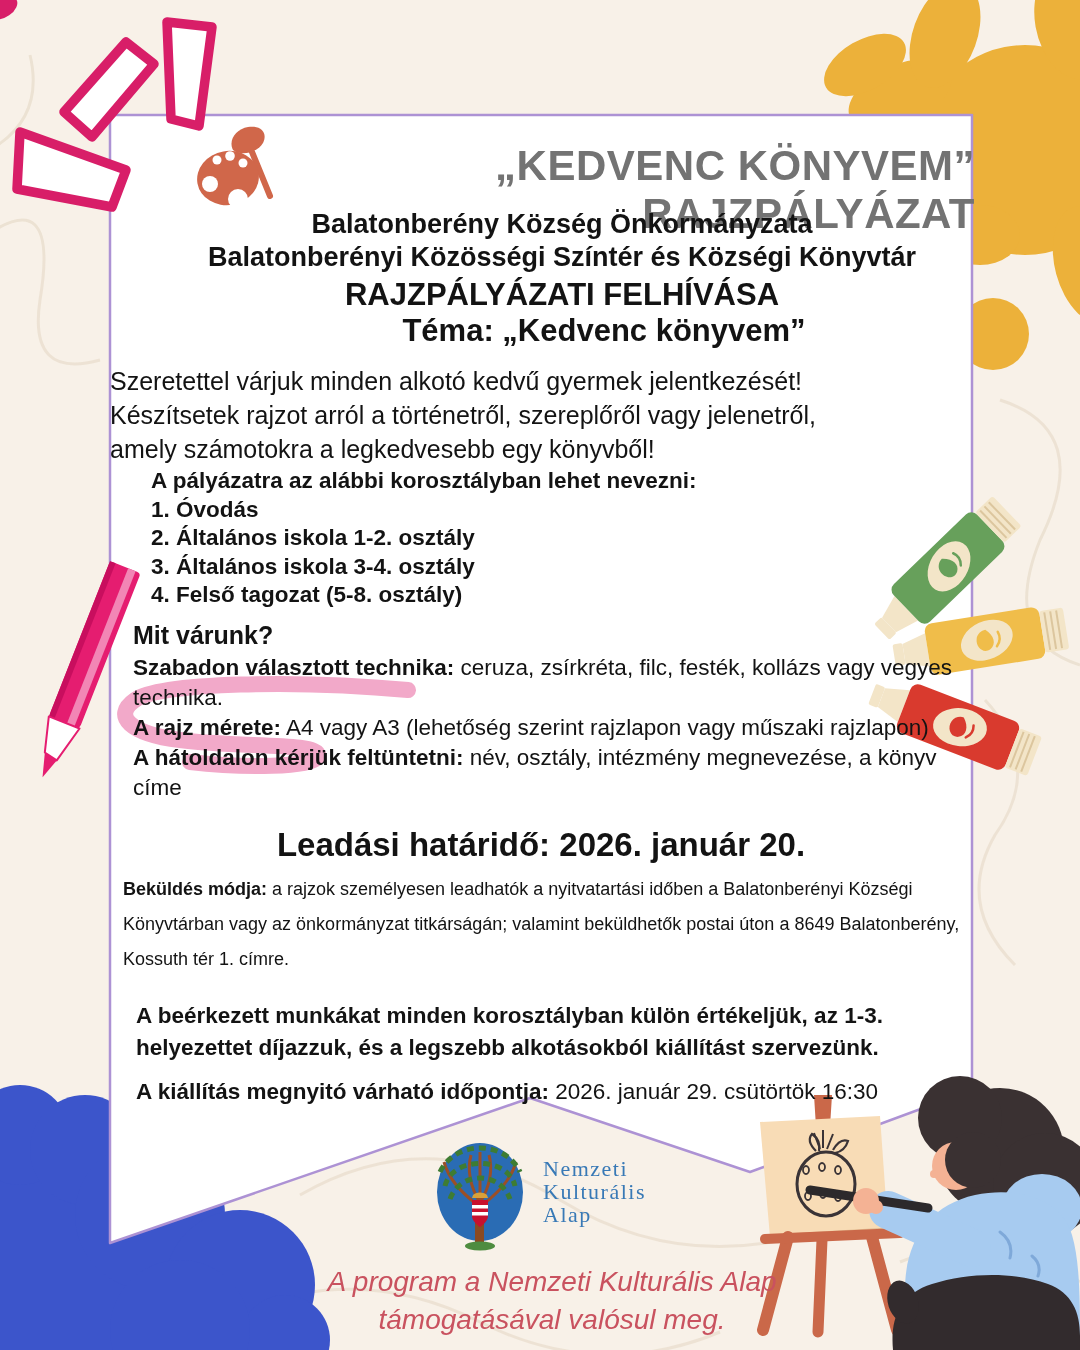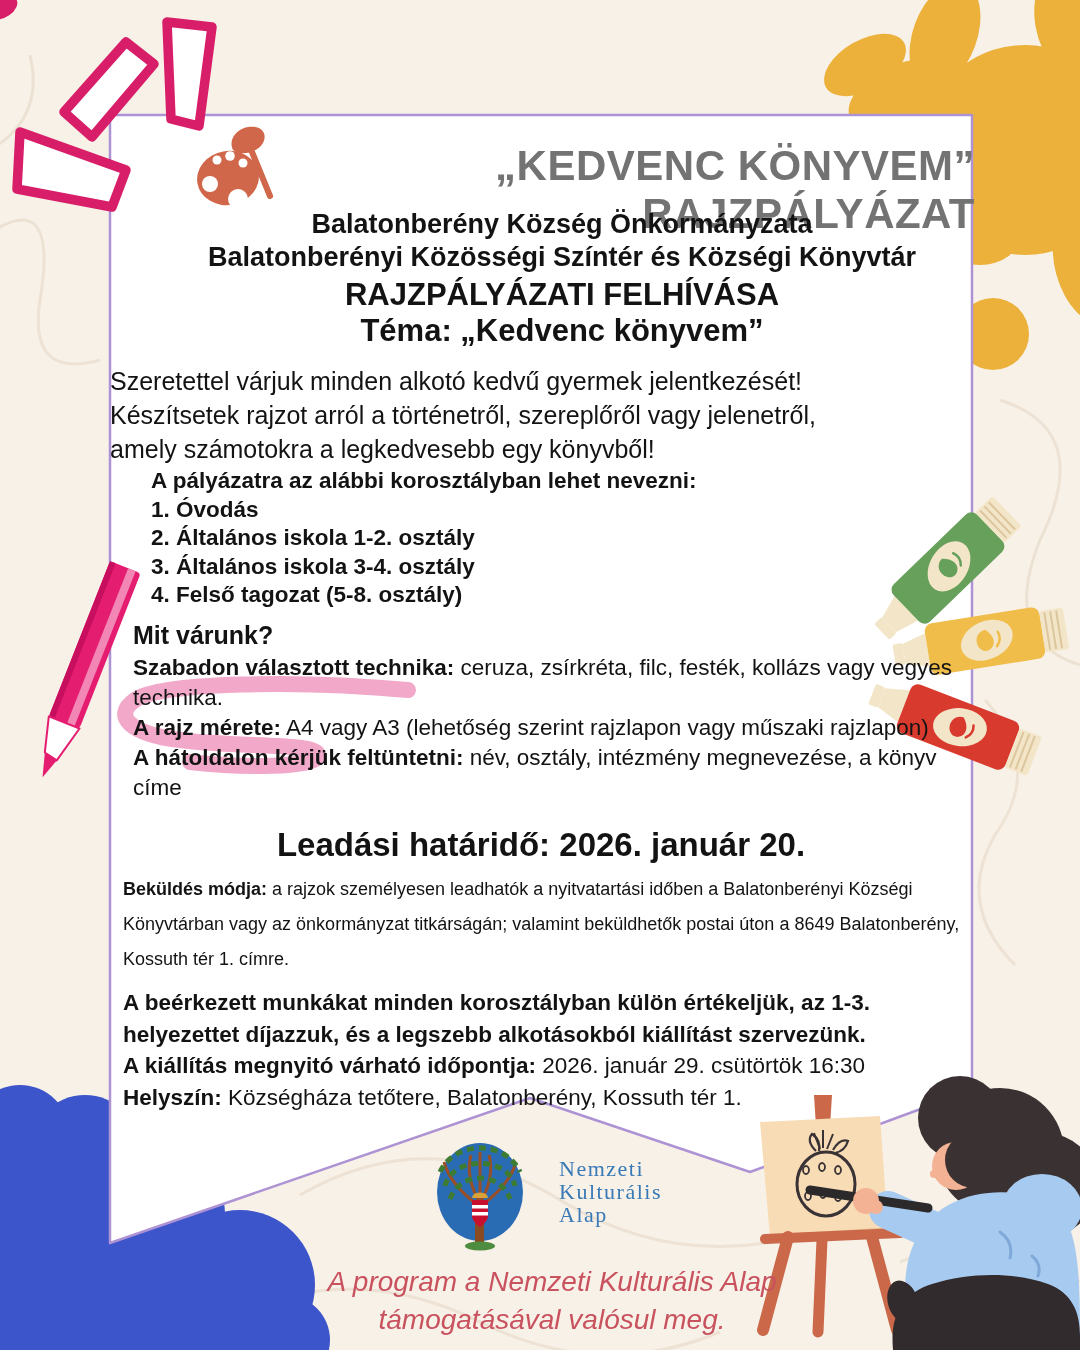--- a/index.html
+++ b/index.html
@@ -10,34 +10,34 @@
     color:#131313;
   }
   svg.deco { position:absolute; left:0; top:0; }
   .abs { position:absolute; }
   .hdr { left:110px; width:862px; text-align:center; font-weight:bold; color:#131313;padding-left:21px; }
   #title { left:235px; top:142px; width:740px; text-align:right;
            font-size:42px; font-weight:bold; color:#737373; letter-spacing:0.5px; }
   #hdr1 { top:209px; font-size:27px; }
   #hdr2 { top:242px; font-size:27px; }
   #hdr3 { top:277px; font-size:31px; }
-  #hdr4 { top:313px; font-size:31px; }
+  #hdr4 { top:313px; font-size:31px;margin-left:42px; }
   #intro { left:110px; top:364px; width:862px; text-align:left; font-size:25px; line-height:34px; }
   #intro div { white-space:nowrap; }
   #categories { left:151px; top:467px; font-size:22.5px; font-weight:bold; line-height:28.5px; }
   #expect-heading { left:133px; top:621px; font-size:25px; font-weight:bold; }
   #expect-body { left:133px; top:653px; width:840px; font-size:22.5px; line-height:30px; }
   #expect-body p { margin:0; }
   #deadline { left:110px; top:826px; width:862px; text-align:center; font-size:33px; font-weight:bold; }
   #submission { left:123px; top:872px; width:848px; font-size:18px; line-height:35px; }
   #evaluation { left:123px; top:987px; width:848px; font-size:22.5px; line-height:31.5px; }
-  #evaluation p { margin:0; }
+  #evaluation p { margin:13px; }
   .b { font-weight:bold; }
   #nka-text { left:543px; top:1157px; font-family:"Liberation Serif", serif;
-              font-size:22px; line-height:23px; letter-spacing:1.5px; color:#3879b6;margin-left:16px; }
+              font-size:22px; line-height:23px; letter-spacing:1.5px; color:#3879b6; }
   #footer { left:252px; top:1263px; width:600px; text-align:center; font-style:italic;
             font-size:28px; line-height:38px; color:#c9525f; }
 </style>
 </head>
 <body>
 
 <svg class="deco" width="1080" height="1350" viewBox="0 0 1080 1350">
 
   <g fill="none" stroke="#eadfce" stroke-width="3" opacity="0.8">
     <path d="M -20,240 Q 60,180 40,300 Q 28,380 100,360"></path>
@@ -235,21 +235,20 @@
   <p><span class="b">A hátoldalon kérjük feltüntetni:</span><span> név, osztály, intézmény megnevezése, a könyv címe</span></p>
 </div>
 
 <div id="deadline" class="abs">Leadási határidő: 2026. január 20.</div>
 
 <div id="submission" class="abs"><span class="b">Beküldés módja:</span><span> a rajzok személyesen leadhatók a nyitvatartási időben a Balatonberényi Községi Könyvtárban vagy az önkormányzat titkárságán; valamint beküldhetők postai úton a 8649 Balatonberény, Kossuth tér 1. címre.</span></div>
 
 <div id="evaluation" class="abs">
   <p class="b">A beérkezett munkákat minden korosztályban külön értékeljük, az 1-3. helyezettet díjazzuk, és a legszebb alkotásokból kiállítást szervezünk.</p>
   <p><span class="b">A kiállítás megnyitó várható időpontja:</span><span> 2026. január 29. csütörtök 16:30</span></p>
-  <p><span class="b">Helyszín:</span><span> Községháza tetőtere, Balatonberény, Kossuth tér 1.</span></p>
 </div>
 
 <div id="nka-text" class="abs">
   <div>Nemzeti</div>
   <div>Kulturális</div>
   <div>Alap</div>
 </div>
 
 <div id="footer" class="abs">
   <div>A program a Nemzeti Kulturális Alap</div>

